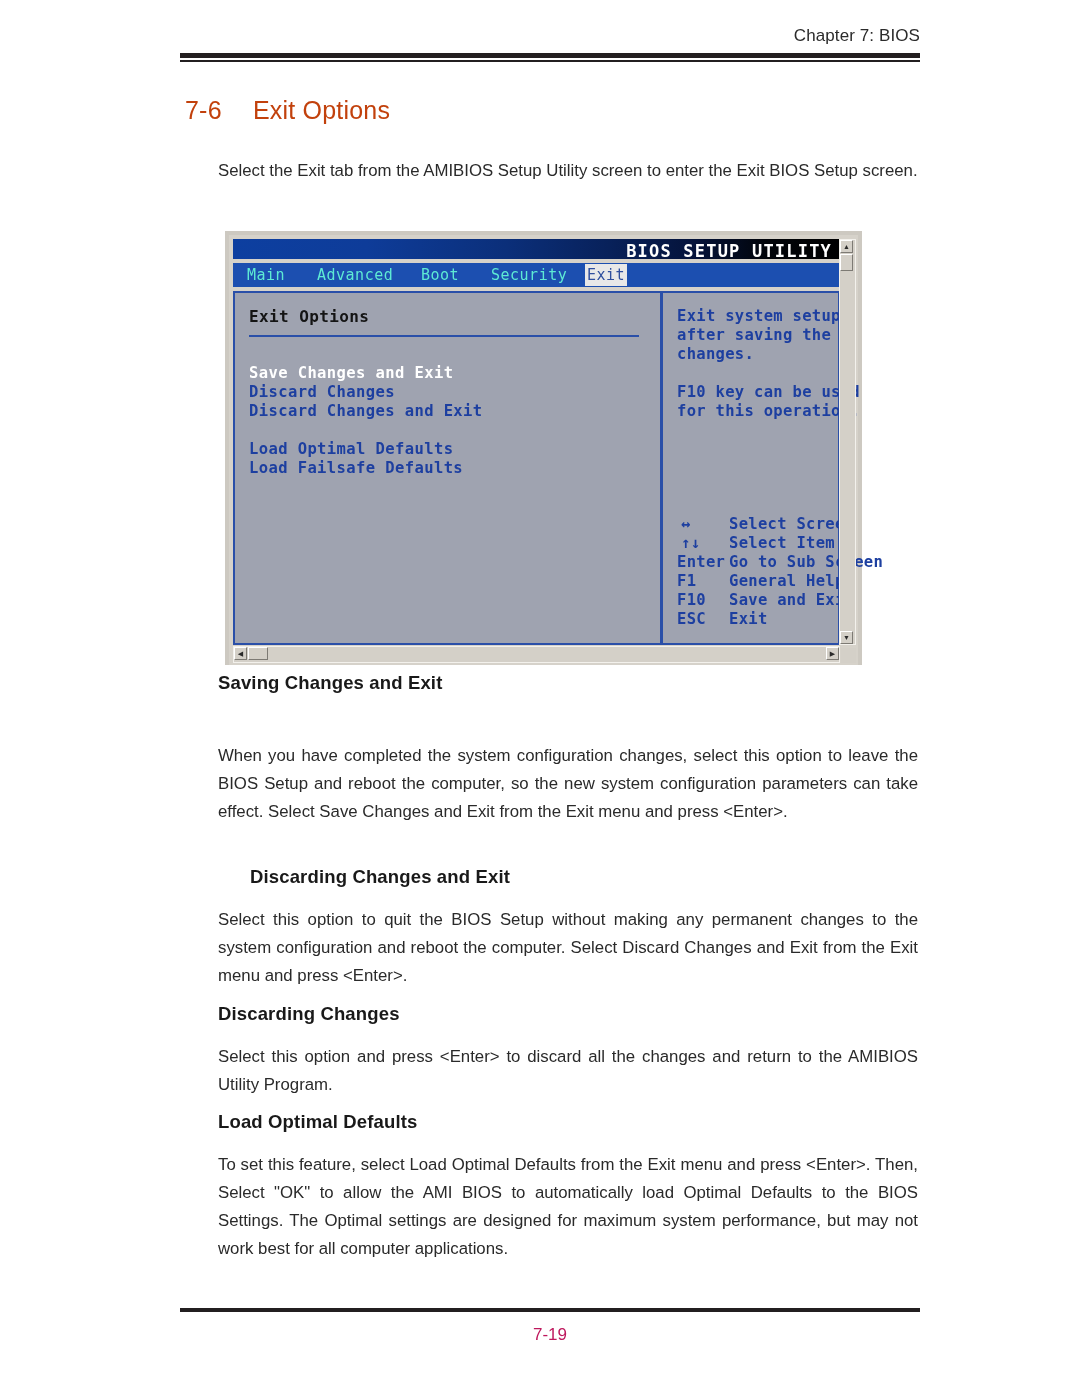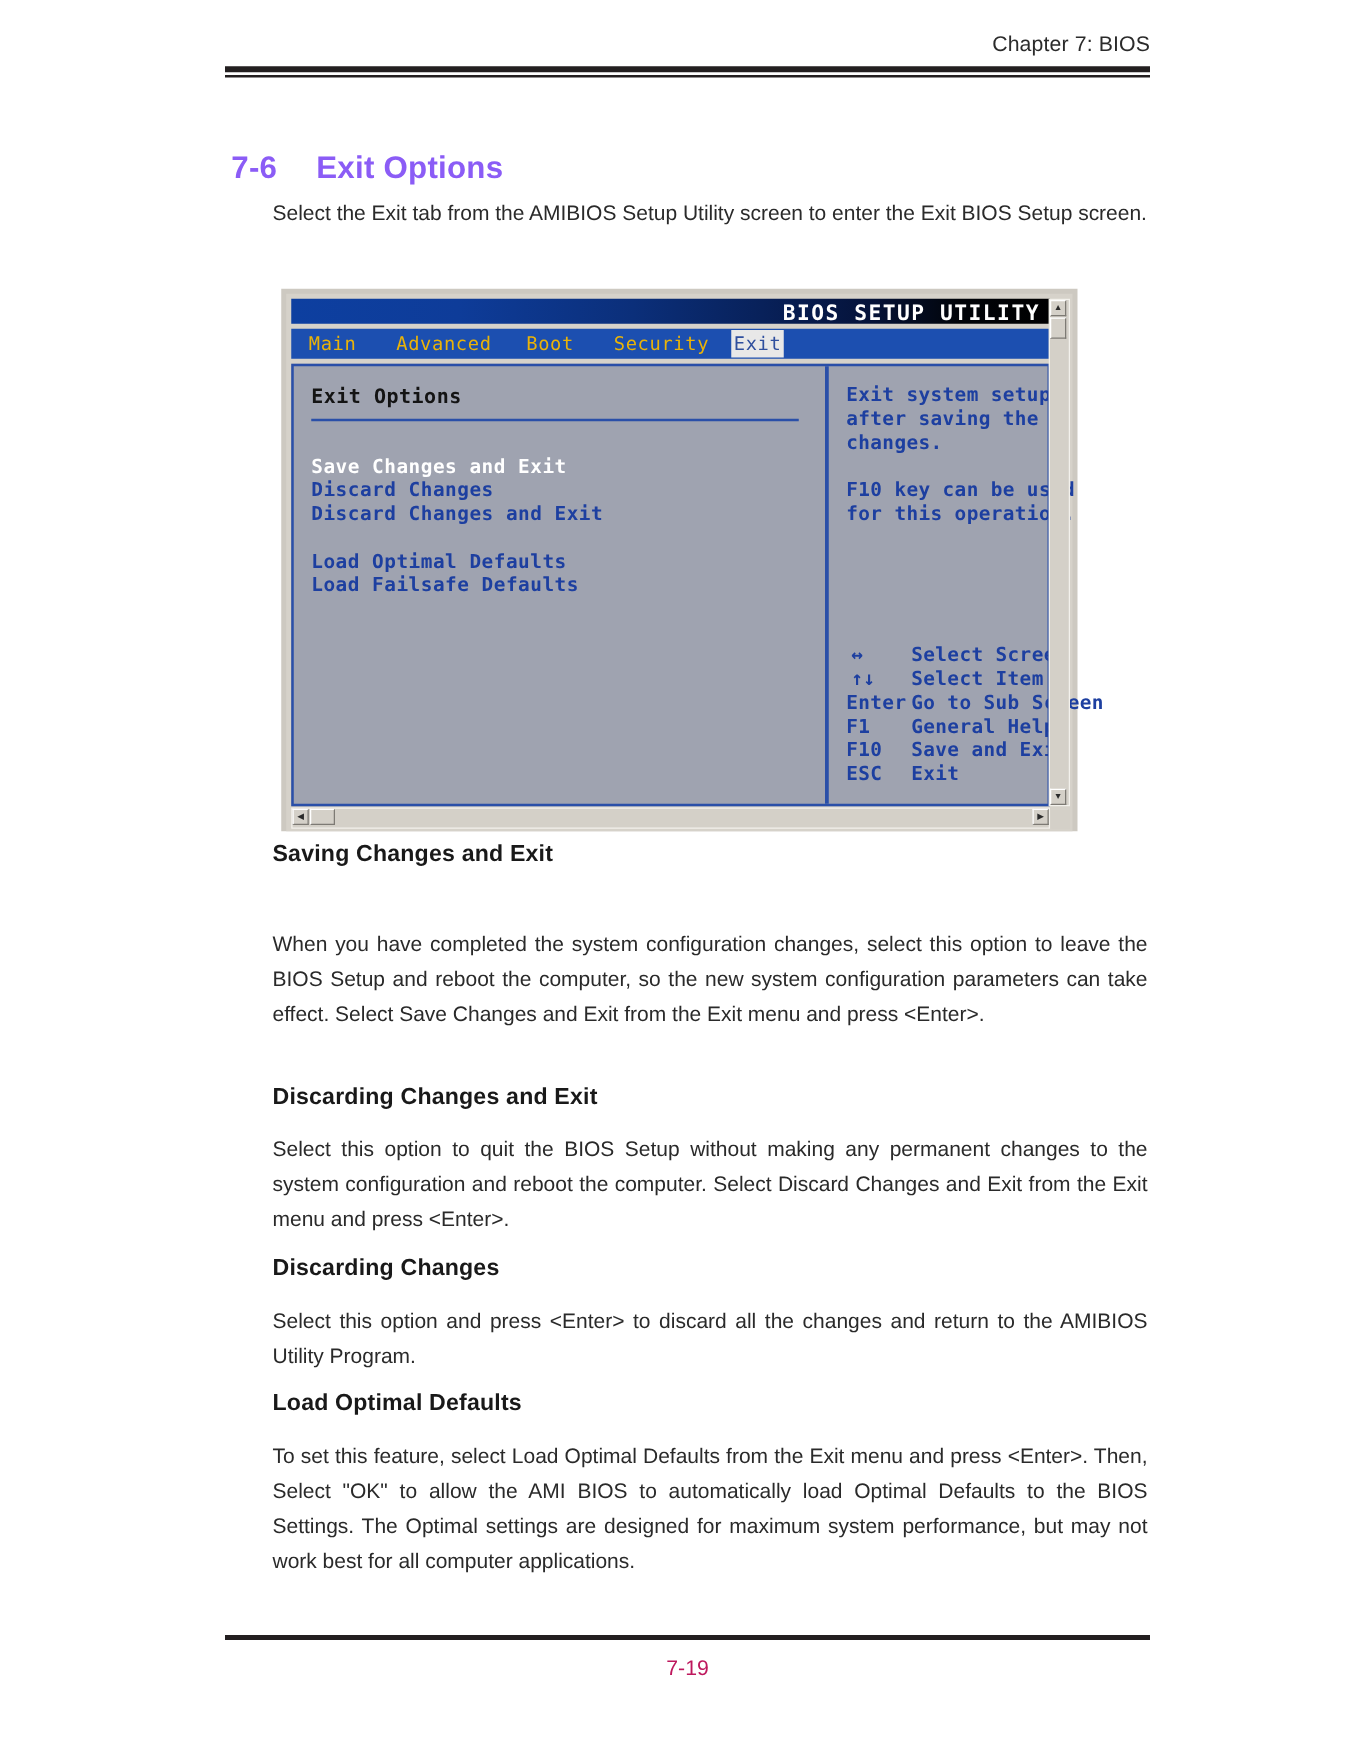--- a/index.html
+++ b/index.html
@@ -63,24 +63,23 @@
     font-size: 17px;
     color: #be185d;
   }
 
   
   .section-title {
     position: absolute;
     left: 185px;
     top: 96px;
     font-size: 25px;
-    font-weight: bold;
-    color: #8b5cf6;
+    font-weight: normal;
+    color: #c2410c;
     letter-spacing: .2px;
-    margin-top: 24px;
   }
   .section-title .num {
     display: inline-block;
     width: 68px;
   }
 
   .body-block {
     position: absolute;
     left: 218px;
     width: 700px;
@@ -147,21 +146,21 @@
     top: 28px;
     right: 18px;
     height: 24px;
     background: #1c4fb0;
   }
   .bios-tab {
     position: absolute;
     top: 1px;
     height: 22px;
     line-height: 22px;
-    color: #eab308;
+    color: #5eead4;
     font-family: "DejaVu Sans Mono", monospace;
     font-size: 15px;
     letter-spacing: .5px;
     white-space: nowrap;
   }
   .bios-tab.active {
     color: #2f4f9e;
     background: #e8e8e8;
     padding: 0 2px;
   }
@@ -415,21 +414,21 @@
       <div class="sb-thumb"></div>
       <div class="sb-btn right">▶</div>
     </div>
     <div class="sb-corner"></div>
   </div>
 </div>
 
 <div class="sub-head" style="top:672px;">Saving Changes and Exit</div>
 <div class="body-block" style="top:742px;">When you have completed the system configuration changes, select this option to leave  the BIOS Setup and reboot  the computer, so the new system configuration parameters can take effect. Select Save Changes and Exit from the Exit menu and press &lt;Enter&gt;.</div>
 
-<div class="sub-head" style="top:866px;">Discarding Changes and Exit</div>
+<div class="sub-head" style="top:866px;margin-left:32px;">Discarding Changes and Exit</div>
 <div class="body-block" style="top:906px;">Select this option to quit the BIOS Setup without making any permanent changes to the system configuration and reboot the computer. Select Discard Changes and Exit  from the Exit menu and press &lt;Enter&gt;.</div>
 
 <div class="sub-head" style="top:1003px;">Discarding Changes</div>
 <div class="body-block" style="top:1043px;">Select this option and press &lt;Enter&gt; to discard all the changes and return to the AMIBIOS Utility Program.</div>
 
 <div class="sub-head" style="top:1111px;">Load Optimal Defaults</div>
 <div class="body-block" style="top:1151px;">To set this feature, select Load Optimal Defaults from the Exit menu and press &lt;Enter&gt;. Then, Select "OK" to allow the AMI BIOS to automatically load Optimal Defaults to  the BIOS Settings. The Optimal settings are designed for maximum system performance, but may not work best for all computer applications.</div>
 
 <div class="rule-bottom"></div>
 <div class="page-number">7-19</div>

